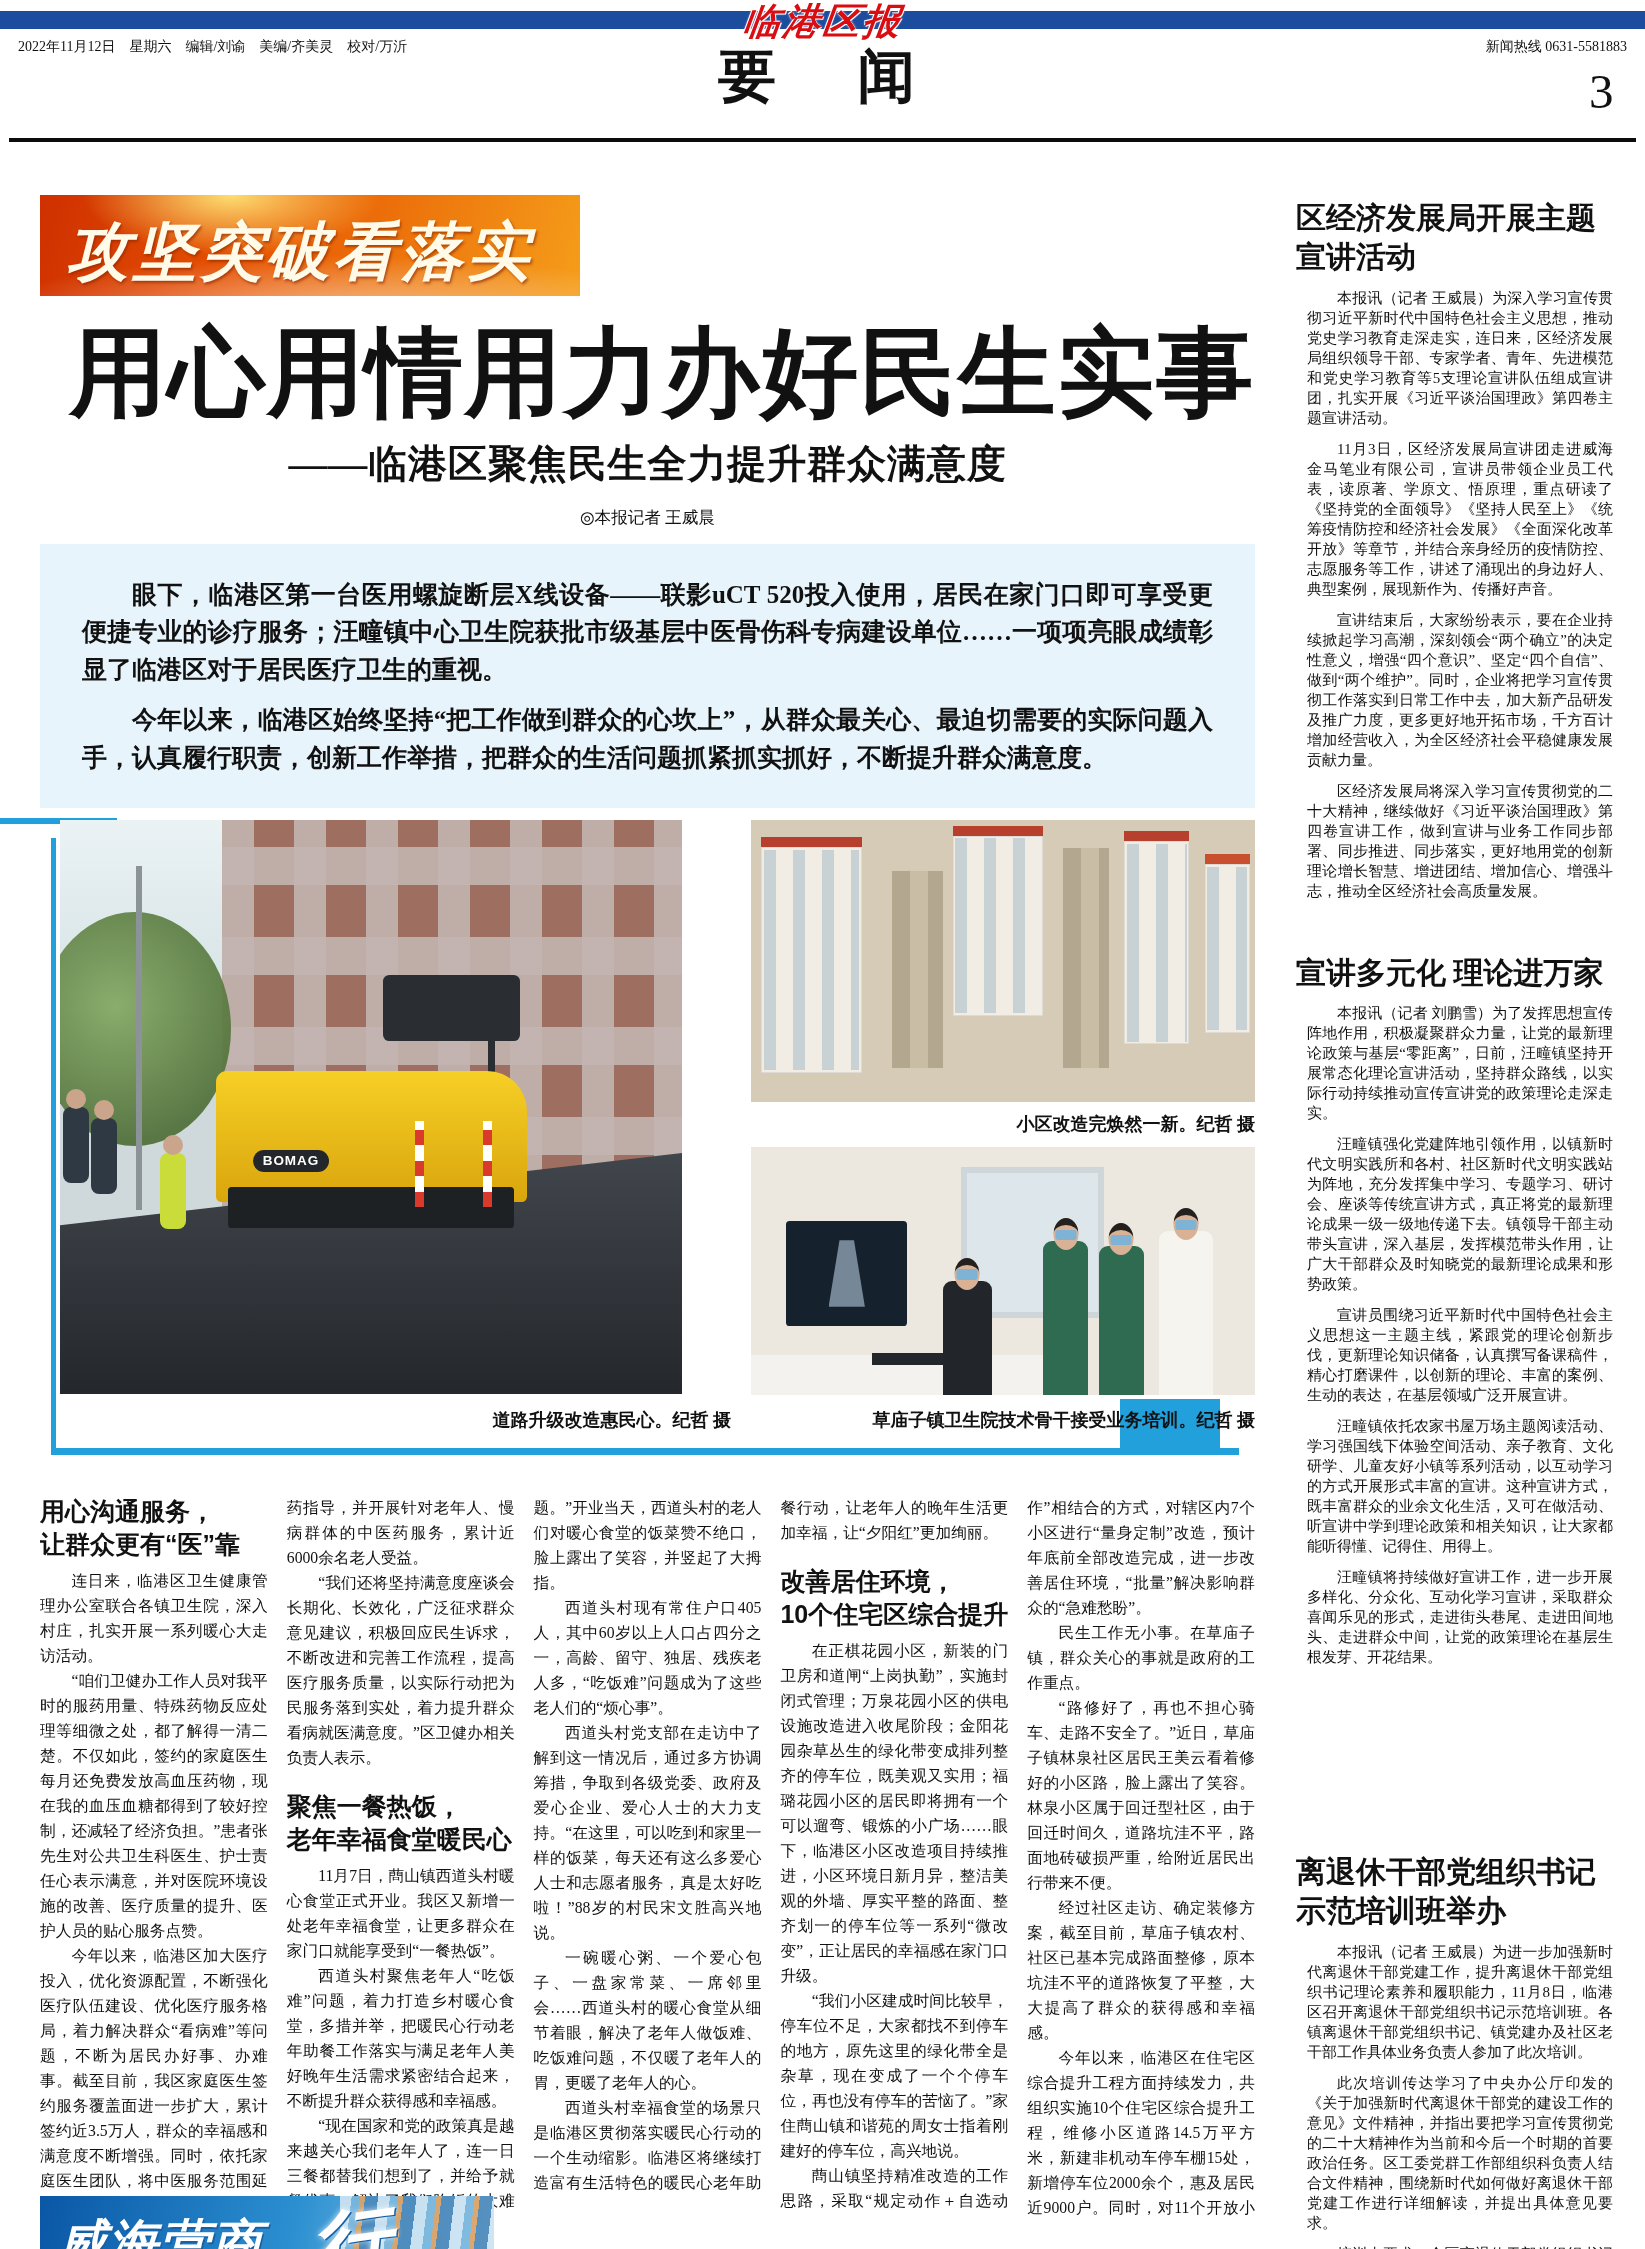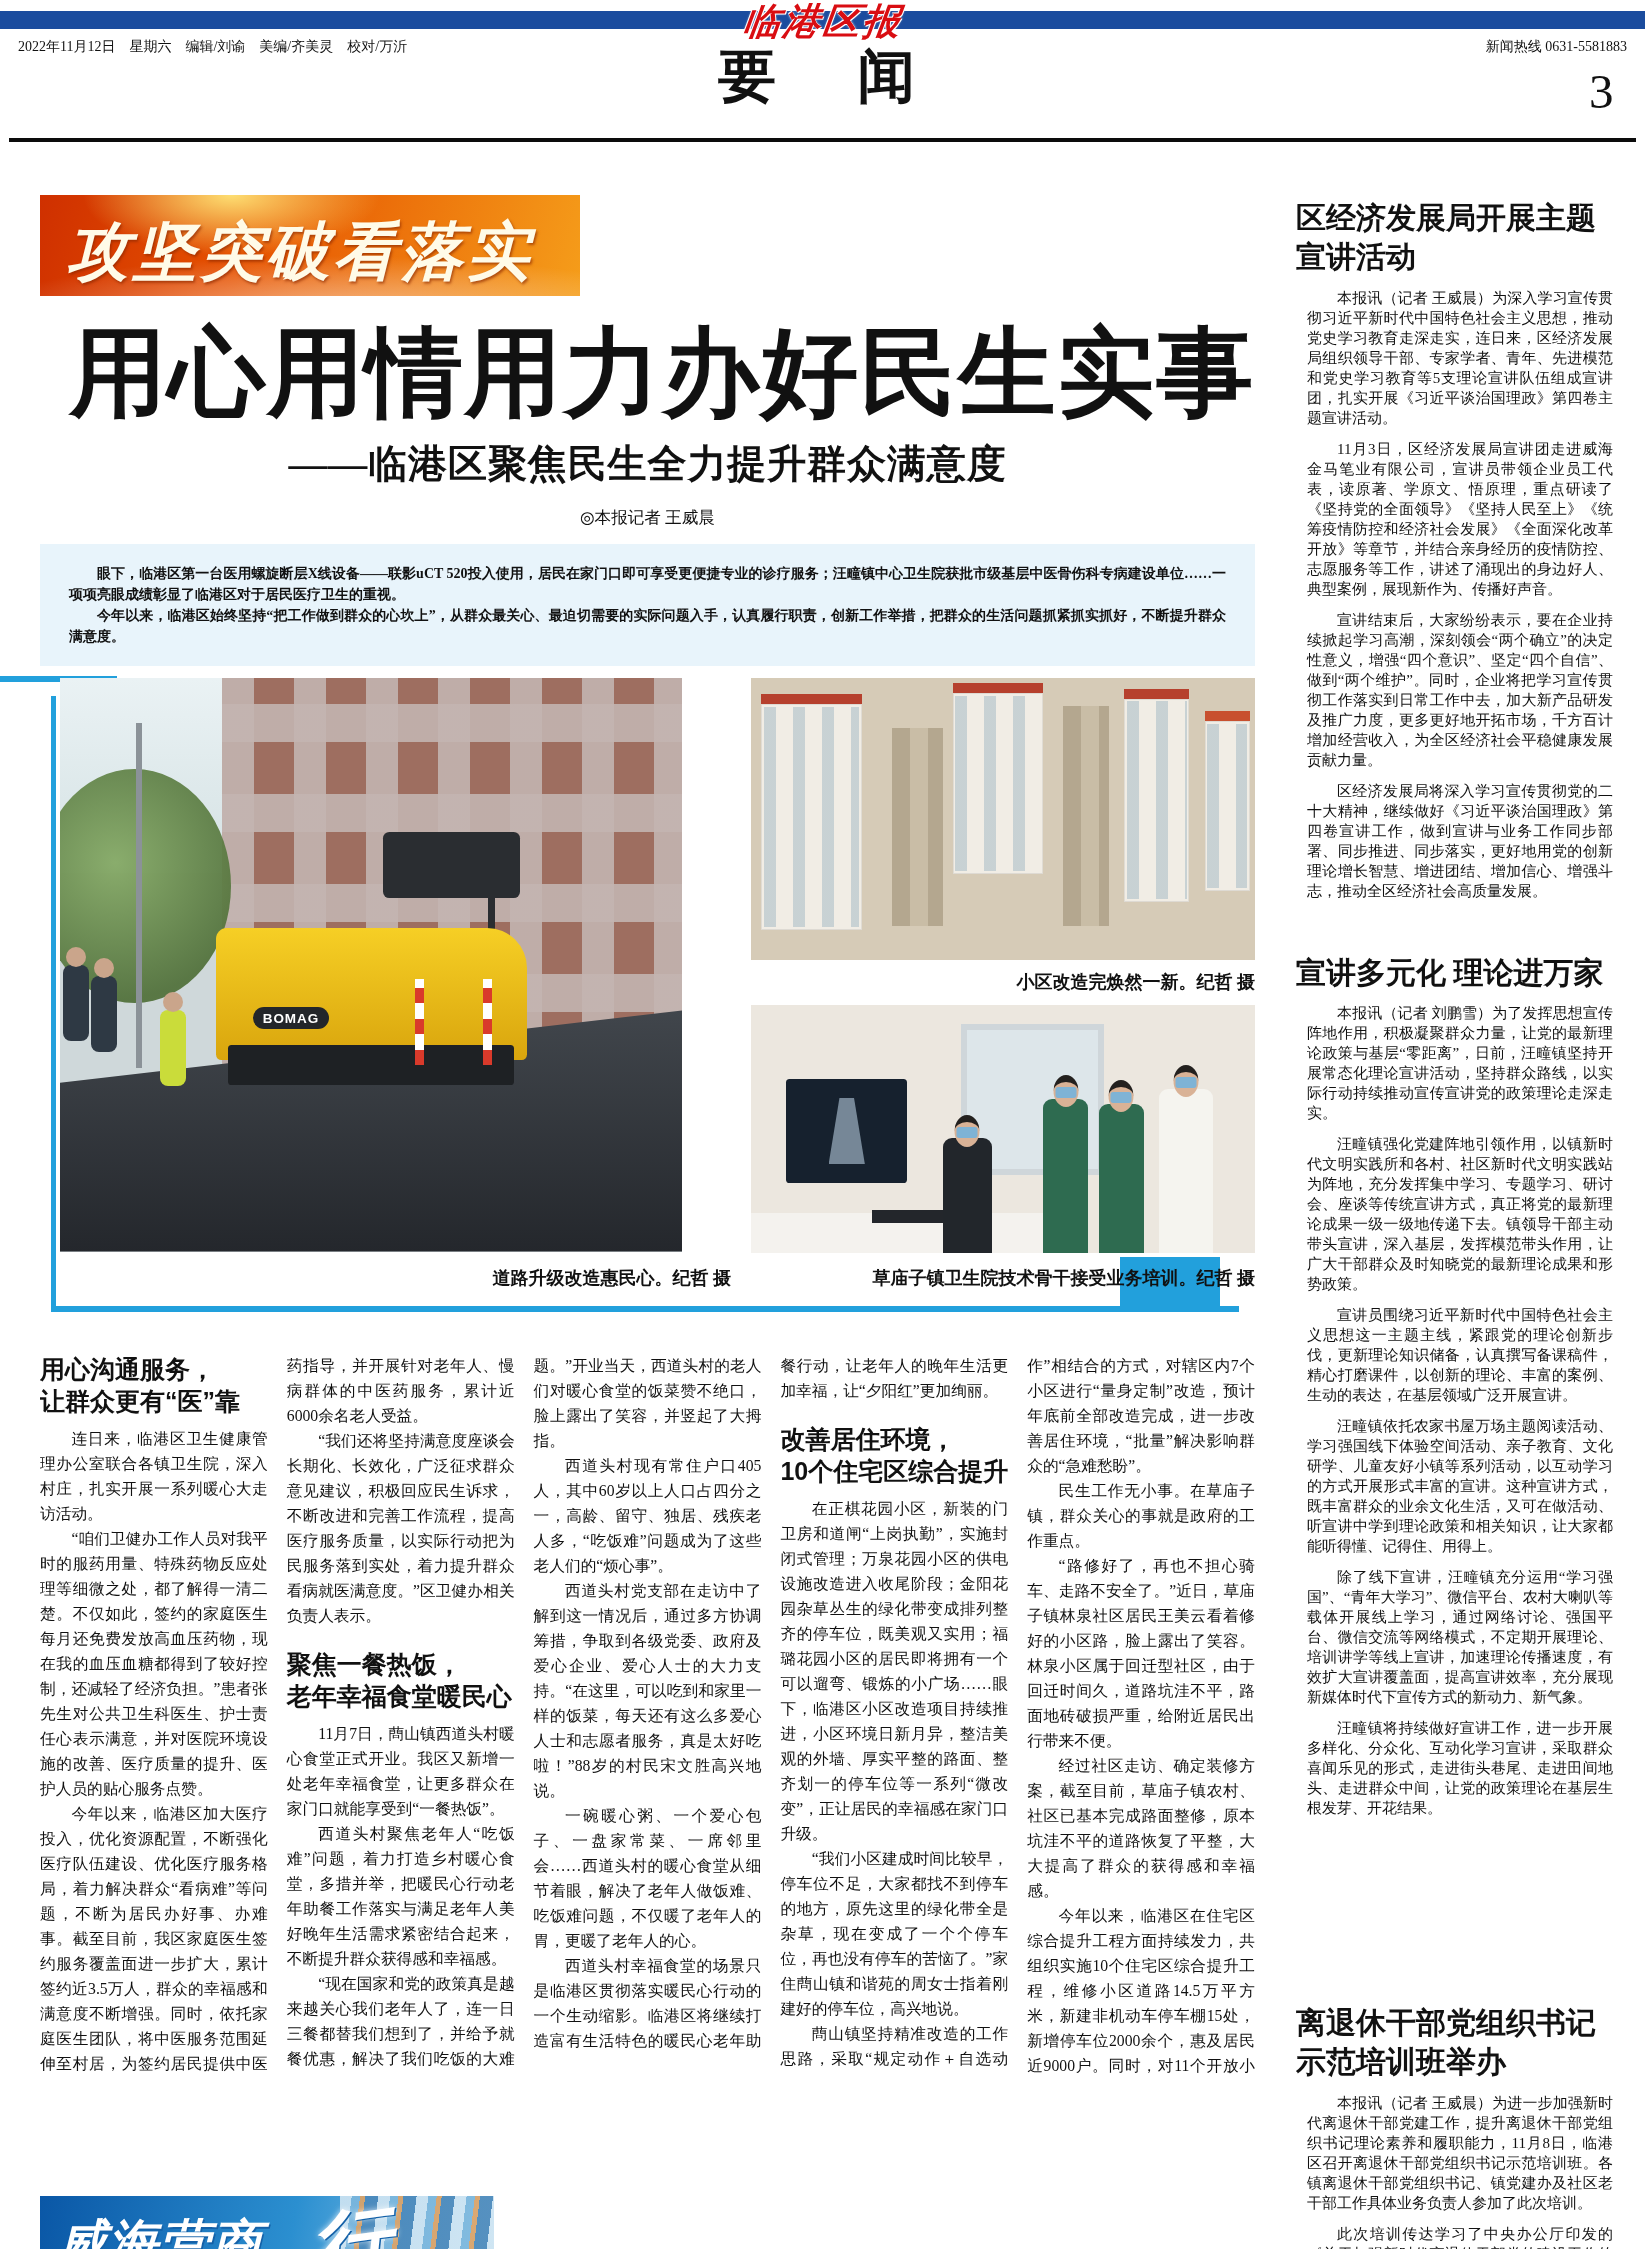--- a/index.html
+++ b/index.html
@@ -24,21 +24,21 @@
       background:radial-gradient(closest-side,rgba(255,230,120,.95),rgba(255,190,60,0));}
   .obanner:after{content:"";position:absolute;left:-10%;bottom:-70%;width:130%;height:110%;
       background:radial-gradient(closest-side,rgba(255,255,255,.5),rgba(255,255,255,0));}
   .obanner-text{position:relative;z-index:2;display:block;padding:13.5px 0 0 27px;color:#fffbe8;
       font-size:63px;font-weight:900;font-style:italic;letter-spacing:3.6px;
       font-family:Liberation Sans, sans-serif;text-shadow:1.3px 1.8px 2.7px rgba(140,40,0,.65);}
   .headline{margin:27px 0 0;text-align:right;font-size:97px;font-weight:700;letter-spacing:1.8px;line-height:1.05;}
   .subtitle{margin:12.6px 0 0;text-align:center;font-size:39px;font-weight:bold;letter-spacing:0.9px;}
   .byline{margin:16px 0 0;text-align:center;font-size:16.6px;}
   .intro{margin:14.4px 0 0;background:#e8f4fb;padding:19px 29px;}
-  .intro p{margin:0;font-size:14px;font-weight:600;line-height:1.5;text-indent:2em;text-align:justify;}
+  .intro p{margin:13px;font-size:25px;font-weight:600;line-height:1.5;text-indent:2em;text-align:justify;}
   
   .photo-block{position:relative;margin-top:11.7px;height:635px;}
   .accent{position:absolute;background:#22a0dc;}
   .acc-topleft{left:-40px;top:-1.8px;width:117px;height:5.8px;}
   .acc-topright{left:724px;top:10.8px;width:490px;height:5.8px;}
   .acc-left{left:10.8px;top:18px;width:5.4px;height:612px;}
   .acc-bottom{left:10.8px;top:628px;width:1188px;height:6.7px;}
   .acc-block{left:1080px;top:579px;width:100px;height:50px;}
   .photo{position:absolute;overflow:hidden;background:#cfd8da;}
   .ph-road{left:20px;top:0;width:585px;height:574px;padding-left:37px;}
@@ -265,21 +265,20 @@
       </div>
     <div class="sb-art sb-a2">
       <h2 class="sb-title">
         <span>宣讲多元化 理论进万家</span>
       </h2>
 
     <p>本报讯（记者 刘鹏雪）为了发挥思想宣传阵地作用，积极凝聚群众力量，让党的最新理论政策与基层“零距离”，日前，汪疃镇坚持开展常态化理论宣讲活动，坚持群众路线，以实际行动持续推动宣传宣讲党的政策理论走深走实。</p>
         <p>汪疃镇强化党建阵地引领作用，以镇新时代文明实践所和各村、社区新时代文明实践站为阵地，充分发挥集中学习、专题学习、研讨会、座谈等传统宣讲方式，真正将党的最新理论成果一级一级地传递下去。镇领导干部主动带头宣讲，深入基层，发挥模范带头作用，让广大干部群众及时知晓党的最新理论成果和形势政策。</p>
         <p>宣讲员围绕习近平新时代中国特色社会主义思想这一主题主线，紧跟党的理论创新步伐，更新理论知识储备，认真撰写备课稿件，精心打磨课件，以创新的理论、丰富的案例、生动的表达，在基层领域广泛开展宣讲。</p>
         <p>汪疃镇依托农家书屋万场主题阅读活动、学习强国线下体验空间活动、亲子教育、文化研学、儿童友好小镇等系列活动，以互动学习的方式开展形式丰富的宣讲。这种宣讲方式，既丰富群众的业余文化生活，又可在做活动、听宣讲中学到理论政策和相关知识，让大家都能听得懂、记得住、用得上。</p>
-        <p>除了线下宣讲，汪疃镇充分运用“学习强国”、“青年大学习”、微信平台、农村大喇叭等载体开展线上学习，通过网络讨论、强国平台、微信交流等网络模式，不定期开展理论、培训讲学等线上宣讲，加速理论传播速度，有效扩大宣讲覆盖面，提高宣讲效率，充分展现新媒体时代下宣传方式的新动力、新气象。</p>
         <p>汪疃镇将持续做好宣讲工作，进一步开展多样化、分众化、互动化学习宣讲，采取群众喜闻乐见的形式，走进街头巷尾、走进田间地头、走进群众中间，让党的政策理论在基层生根发芽、开花结果。</p>
       </div>
     <div class="sb-art sb-a3">
       <h2 class="sb-title">
         <span>离退休干部党组织书记</span>
         <span>示范培训班举办</span>
       </h2>
 
     <p>本报讯（记者 王威晨）为进一步加强新时代离退休干部党建工作，提升离退休干部党组织书记理论素养和履职能力，11月8日，临港区召开离退休干部党组织书记示范培训班。各镇离退休干部党组织书记、镇党建办及社区老干部工作具体业务负责人参加了此次培训。</p>
         <p>此次培训传达学习了中央办公厅印发的《关于加强新时代离退休干部党的建设工作的意见》文件精神，并指出要把学习宣传贯彻党的二十大精神作为当前和今后一个时期的首要政治任务。区工委党群工作部组织科负责人结合文件精神，围绕新时代如何做好离退休干部党建工作进行详细解读，并提出具体意见要求。</p>

